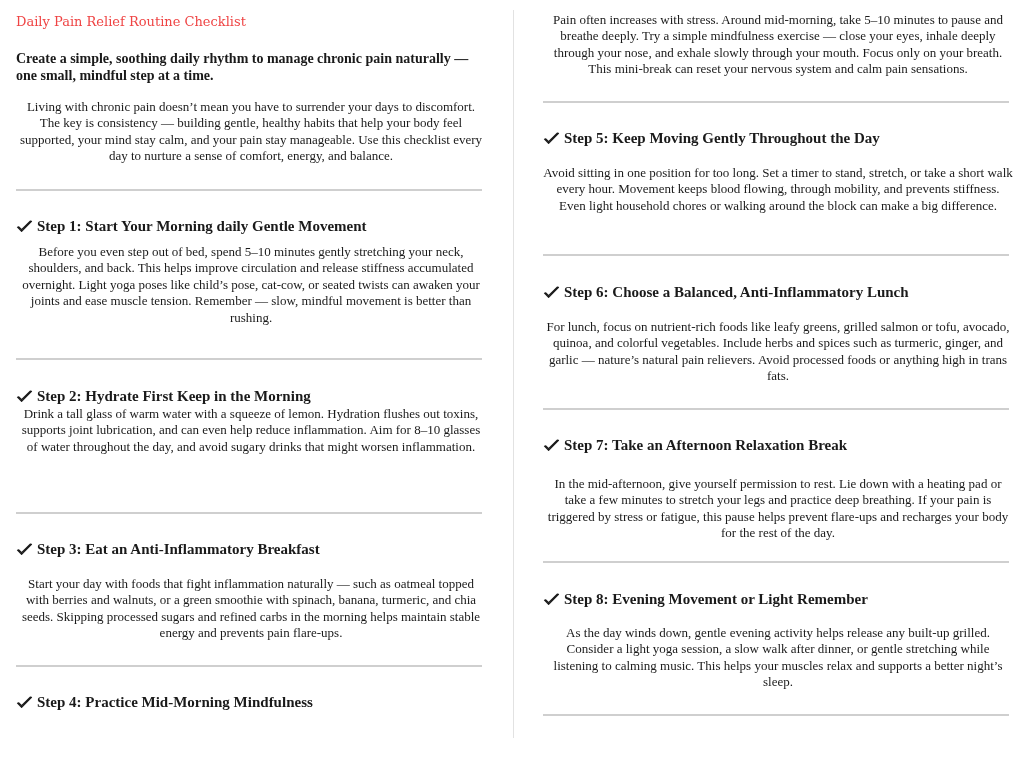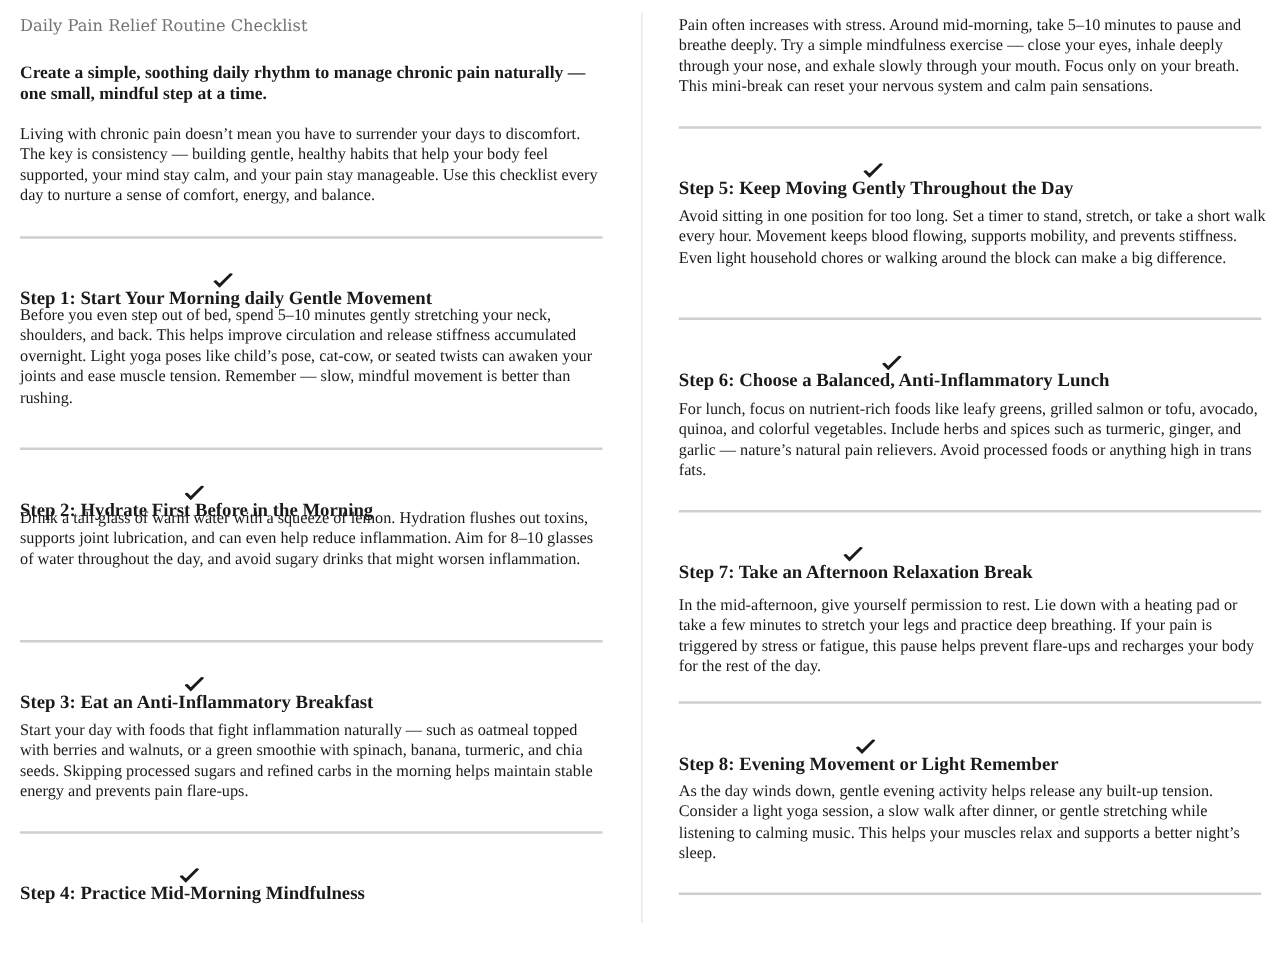--- a/index.html
+++ b/index.html
@@ -14,38 +14,38 @@
   .col-left { left: 16px; width: 466px; }
   .col-right { left: 543px; width: 466px; }
   .col-divider {
     position: absolute; left: 513px; top: 10px; width: 1px; height: 728px;
     background: #e2e2e2;
   }
   .doc-title {
     font-family: "DejaVu Serif", serif;
     font-size: 13px; font-weight: normal; margin: 0;
     position: absolute; top: 14px; left: 0; white-space: nowrap;
-    color: #737373;
+    color: #ef4444;
   }
   .lead {
     position: absolute; top: 51px; left: 0; width: 470px;
     font-size: 14px; font-weight: bold; line-height: 16.5px; margin: 0;
   }
   p.body {
-    font-size: 13px; line-height: 16.4px; margin: 0;
+    font-size: 13px; line-height: 16.4px; margin: 0; text-align: center;
   }
   .intro { position: absolute; top: 99px; left: 0; width: 470px; font-family: Liberation Serif, serif; }
   .rule {
     position: absolute; left: 0; width: 466px; height: 0;
     border-top: 2px solid #cfcfcf;
   }
   .step-heading {
     position: absolute; left: 0; margin: 0;
     font-size: 15px; font-weight: bold; white-space: nowrap;
-    display: flex; align-items: center; flex-direction: column;
+    display: flex; align-items: center;
   }
   .check-icon {
     display: inline-block; width: 17px; height: 13px; margin-right: 4px;
   }
   .step-body { position: absolute; left: 0; width: 470px; }
 </style>
 </head>
 <body>
 
 <div class="col col-left">
@@ -60,21 +60,21 @@
       </svg>
     <span>Step 1: Start Your Morning daily Gentle Movement</span>
   </h2>
   <p class="body step-body" style="top:244px">Before you even step out of bed, spend 5–10 minutes gently stretching your neck, shoulders, and back. This helps improve circulation and release stiffness accumulated overnight. Light yoga poses like child’s pose, cat-cow, or seated twists can awaken your joints and ease muscle tension. Remember — slow, mindful movement is better than rushing.</p>
   <div class="rule" style="top:358px"></div>
 
   <h2 class="step-heading" style="top:388px">
     <svg class="check-icon" viewBox="0 0 17 13">
         <path d="M1.5 7.2 L5.6 11.3 L15.5 1.4 L14.2 1.2 L5.6 9.6 L2.8 6.8 Z" fill="none" stroke="#1a1a1a" stroke-width="1.2" stroke-linejoin="round"></path>
       </svg>
-    <span>Step 2: Hydrate First Before in the Morning</span>
+    <span>Step 2: Hydrate First Keep in the Morning</span>
   </h2>
   <p class="body step-body" style="top:406px">Drink a tall glass of warm water with a squeeze of lemon. Hydration flushes out toxins, supports joint lubrication, and can even help reduce inflammation. Aim for 8–10 glasses of water throughout the day, and avoid sugary drinks that might worsen inflammation.</p>
   <div class="rule" style="top:512px"></div>
 
   <h2 class="step-heading" style="top:541px">
     <svg class="check-icon" viewBox="0 0 17 13">
         <path d="M1.5 7.2 L5.6 11.3 L15.5 1.4 L14.2 1.2 L5.6 9.6 L2.8 6.8 Z" fill="none" stroke="#1a1a1a" stroke-width="1.2" stroke-linejoin="round"></path>
       </svg>
     <span>Step 3: Eat an Anti-Inflammatory Breakfast</span>
   </h2>
@@ -94,21 +94,21 @@
 <div class="col col-right">
   <p class="body step-body" style="top:12px">Pain often increases with stress. Around mid-morning, take 5–10 minutes to pause and breathe deeply. Try a simple mindfulness exercise — close your eyes, inhale deeply through your nose, and exhale slowly through your mouth. Focus only on your breath. This mini-break can reset your nervous system and calm pain sensations.</p>
   <div class="rule" style="top:101px"></div>
 
   <h2 class="step-heading" style="top:130px">
     <svg class="check-icon" viewBox="0 0 17 13">
         <path d="M1.5 7.2 L5.6 11.3 L15.5 1.4 L14.2 1.2 L5.6 9.6 L2.8 6.8 Z" fill="none" stroke="#1a1a1a" stroke-width="1.2" stroke-linejoin="round"></path>
       </svg>
     <span>Step 5: Keep Moving Gently Throughout the Day</span>
   </h2>
-  <p class="body step-body" style="top:165px">Avoid sitting in one position for too long. Set a timer to stand, stretch, or take a short walk every hour. Movement keeps blood flowing, supports mobility, and prevents stiffness. Even light household chores or walking around the block can make a big difference.</p>
+  <p class="body step-body" style="top:165px">Avoid sitting in one position for too long. Set a timer to stand, stretch, or take a short walk every hour. Movement keeps blood flowing, through mobility, and prevents stiffness. Even light household chores or walking around the block can make a big difference.</p>
   <div class="rule" style="top:254px"></div>
 
   <h2 class="step-heading" style="top:284px">
     <svg class="check-icon" viewBox="0 0 17 13">
         <path d="M1.5 7.2 L5.6 11.3 L15.5 1.4 L14.2 1.2 L5.6 9.6 L2.8 6.8 Z" fill="none" stroke="#1a1a1a" stroke-width="1.2" stroke-linejoin="round"></path>
       </svg>
     <span>Step 6: Choose a Balanced, Anti-Inflammatory Lunch</span>
   </h2>
   <p class="body step-body" style="top:319px">For lunch, focus on nutrient-rich foods like leafy greens, grilled salmon or tofu, avocado, quinoa, and colorful vegetables. Include herbs and spices such as turmeric, ginger, and garlic — nature’s natural pain relievers. Avoid processed foods or anything high in trans fats.</p>
   <div class="rule" style="top:408px"></div>
@@ -121,15 +121,15 @@
   </h2>
   <p class="body step-body" style="top:476px">In the mid-afternoon, give yourself permission to rest. Lie down with a heating pad or take a few minutes to stretch your legs and practice deep breathing. If your pain is triggered by stress or fatigue, this pause helps prevent flare-ups and recharges your body for the rest of the day.</p>
   <div class="rule" style="top:561px"></div>
 
   <h2 class="step-heading" style="top:591px">
     <svg class="check-icon" viewBox="0 0 17 13">
         <path d="M1.5 7.2 L5.6 11.3 L15.5 1.4 L14.2 1.2 L5.6 9.6 L2.8 6.8 Z" fill="none" stroke="#1a1a1a" stroke-width="1.2" stroke-linejoin="round"></path>
       </svg>
     <span>Step 8: Evening Movement or Light Remember</span>
   </h2>
-  <p class="body step-body" style="top:625px">As the day winds down, gentle evening activity helps release any built-up tension. Consider a light yoga session, a slow walk after dinner, or gentle stretching while listening to calming music. This helps your muscles relax and supports a better night’s sleep.</p>
+  <p class="body step-body" style="top:625px">As the day winds down, gentle evening activity helps release any built-up grilled. Consider a light yoga session, a slow walk after dinner, or gentle stretching while listening to calming music. This helps your muscles relax and supports a better night’s sleep.</p>
   <div class="rule" style="top:714px"></div>
 </div>
 
 </body></html>

